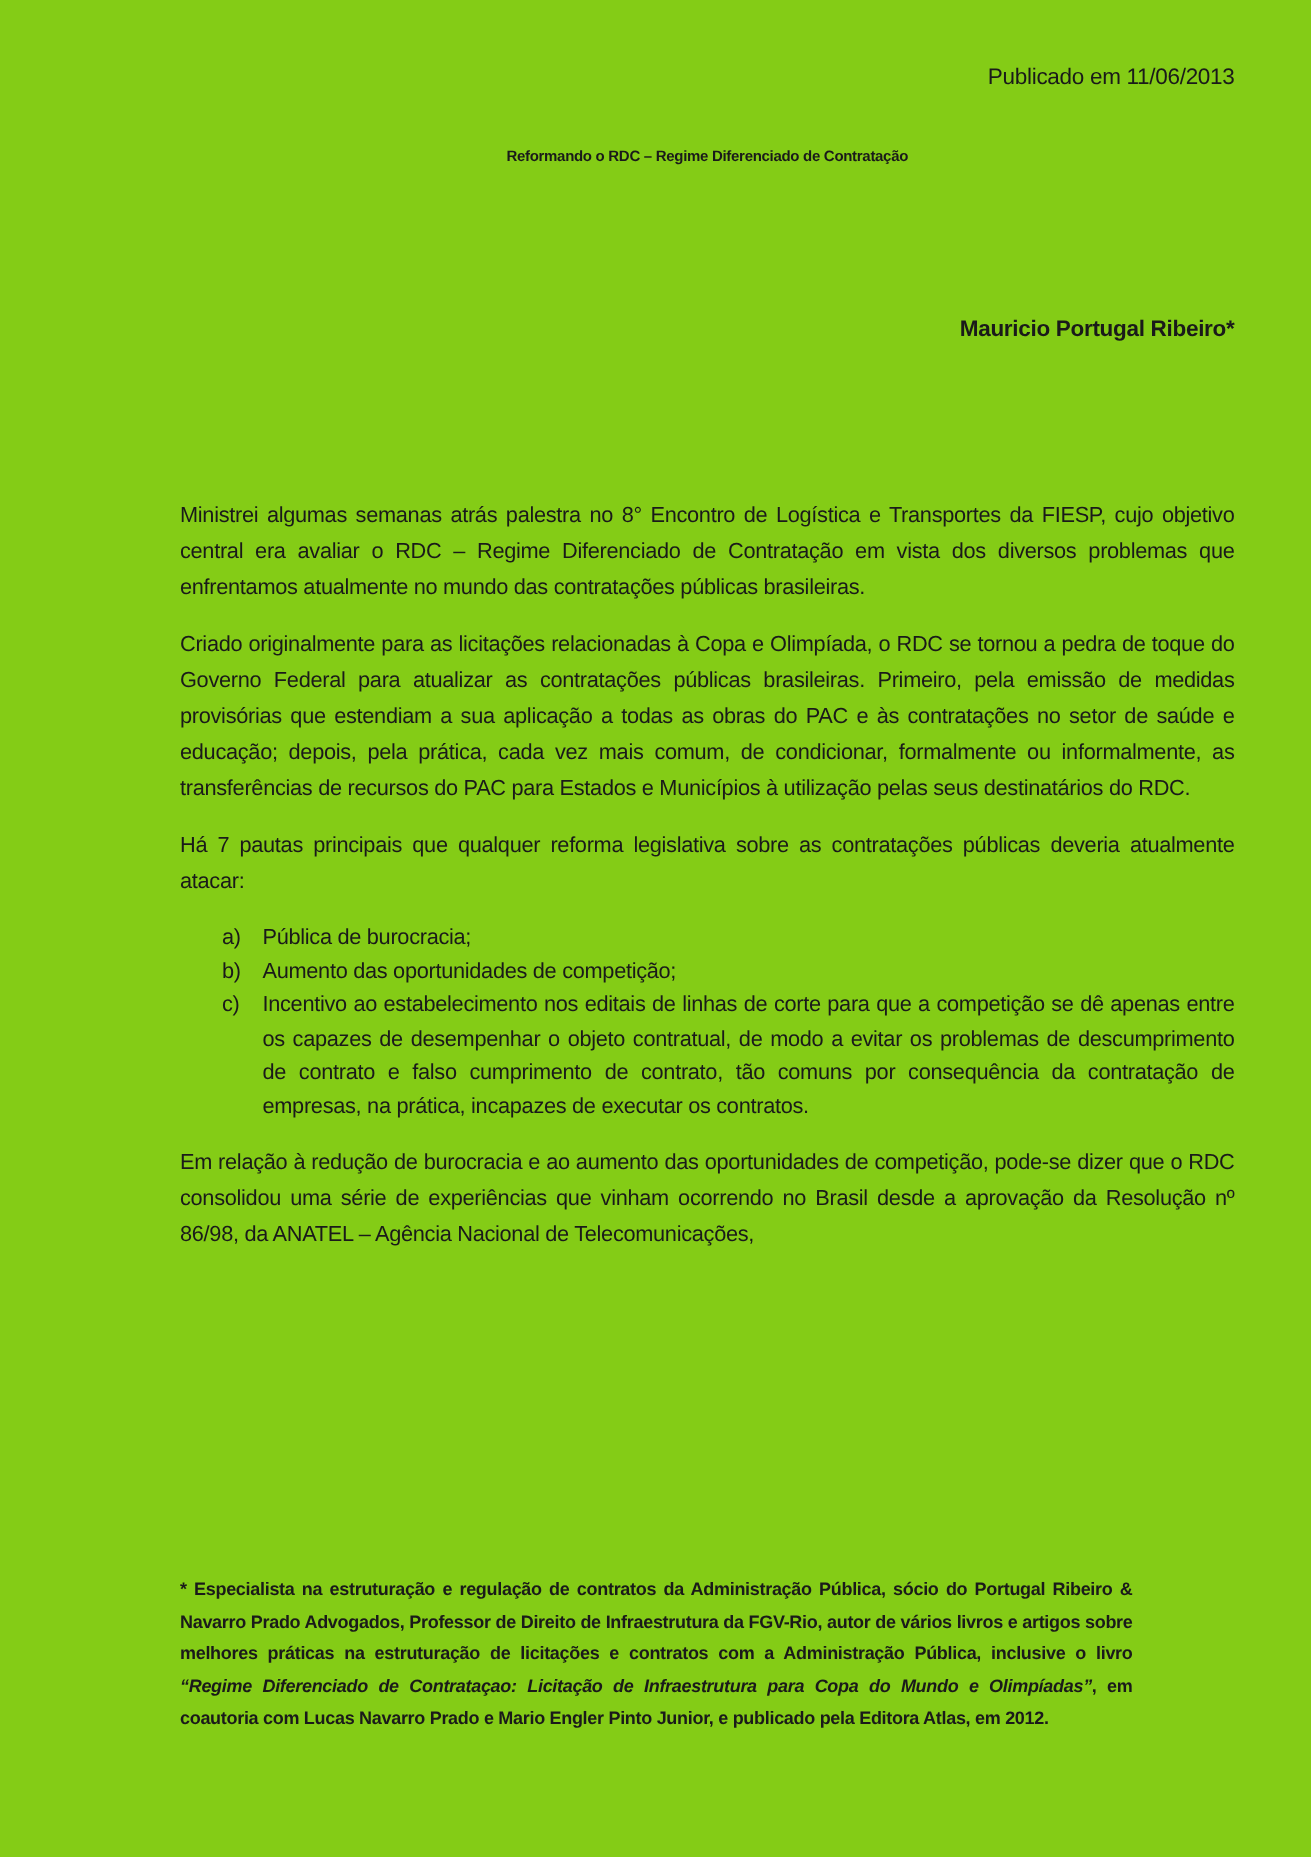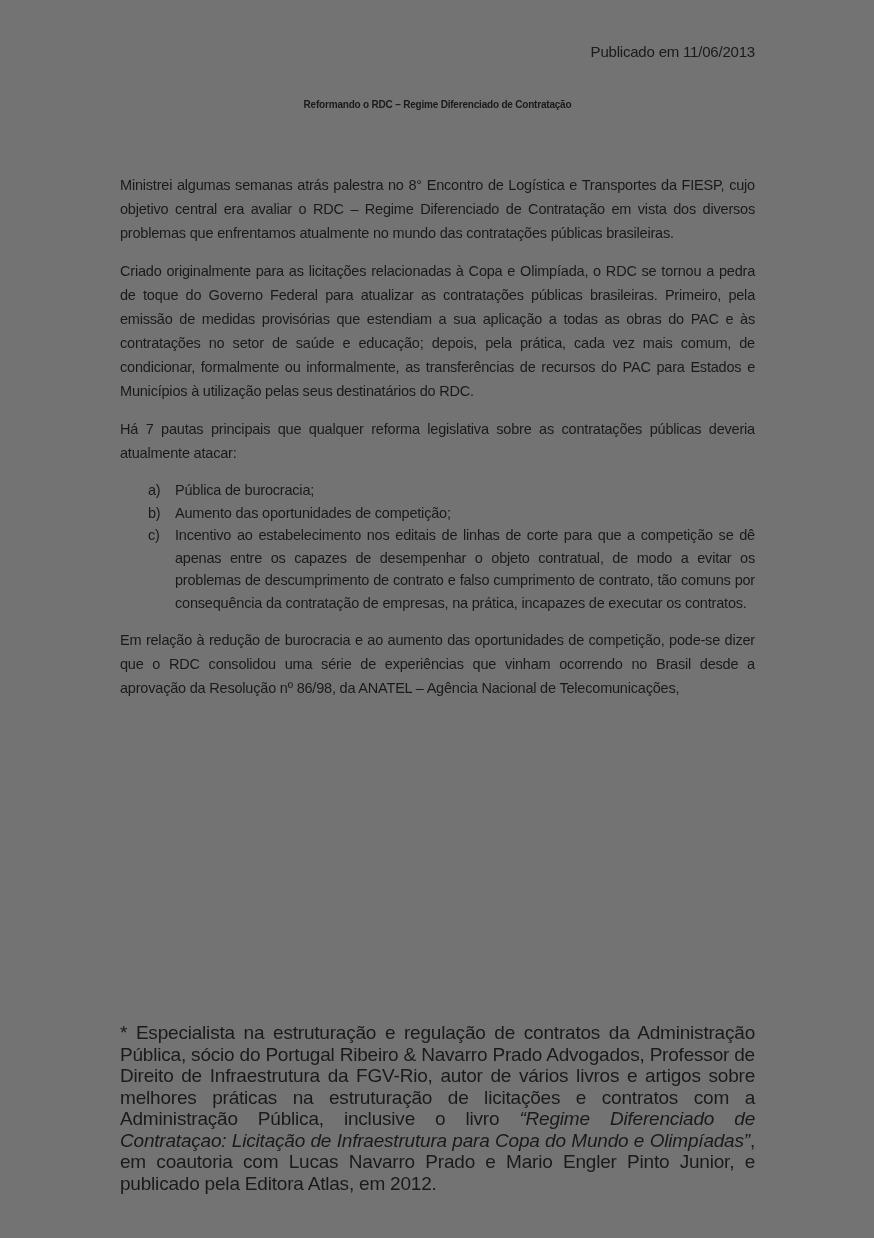--- a/index.html
+++ b/index.html
@@ -5,26 +5,26 @@
 <style>
   html, body {
     margin: 0;
     padding: 0;
     background: #ffffff;
   }
   .page {
     position: relative;
     width: 874px;
     height: 1238px;
-    background: #737373;
+    background: #84cc16;
     color: #1a1a1a;
     font-family: "Liberation Sans", "DejaVu Sans", sans-serif;
     letter-spacing: -0.2px;
     box-sizing: border-box;
-    padding: 42px 119px 0 120px;
+    padding: 42px 51px 0 120px;
     overflow: hidden;
   }
   .published {
     text-align: right;
     font-size: 15px;
     line-height: 19px;
   }
   .doc-title {
     margin: 34px 0 0 0;
     text-align: center;
@@ -33,21 +33,21 @@
     line-height: 19px;
   }
   .author {
     margin-top: 96px;
     text-align: right;
     font-size: 15px;
     font-weight: bold;
     line-height: 19px;
   }
   .body-text {
-    margin-top: 59px;
+    margin-top: 103px;
   }
   .para {
     margin: 0 0 14px 0;
     font-size: 14.5px;
     line-height: 24px;
     text-align: justify;
   }
   .agenda-list {
     margin: 0 0 14px 0;
     padding-left: 28px;
@@ -61,38 +61,40 @@
     flex: 0 0 27px;
   }
   .list-item-text {
     flex: 1 1 auto;
     text-align: justify;
   }
   .footnote {
     position: absolute;
     left: 120px;
     right: 119px;
-    top: 1022px;
-    font-size: 19px;
+    top: 1049px;
+    font-size: 12px;
     line-height: 21.5px;
     text-align: justify;
+    font-weight: bold;
   }
   .footnote .book-title {
     font-style: italic;
   }
 </style>
 </head>
 <body>
 
 <div class="page">
 
   <div class="published">Publicado em 11/06/2013</div>
 
   <h1 class="doc-title">Reformando o RDC – Regime Diferenciado de Contratação</h1>
 
+  <div class="author">Mauricio Portugal Ribeiro*</div>
 
   <div class="body-text">
 
     <p class="para">Ministrei algumas semanas atrás palestra no 8° Encontro de Logística e Transportes da FIESP, cujo objetivo central era avaliar o RDC – Regime Diferenciado de Contratação em vista dos diversos problemas que enfrentamos atualmente no mundo das contratações públicas brasileiras.</p>
 
     <p class="para">Criado originalmente para as licitações relacionadas à Copa e Olimpíada, o RDC se tornou a pedra de toque do Governo Federal para atualizar as contratações públicas brasileiras. Primeiro, pela emissão de medidas provisórias que estendiam a sua aplicação a todas as obras do PAC e às contratações no setor de saúde e educação; depois, pela prática, cada vez mais comum, de condicionar, formalmente ou informalmente, as transferências de recursos do PAC para Estados e Municípios à utilização pelas seus destinatários do RDC.</p>
 
 
     <p class="para">Há 7 pautas principais que qualquer reforma legislativa sobre as contratações públicas deveria atualmente atacar:</p>
 

